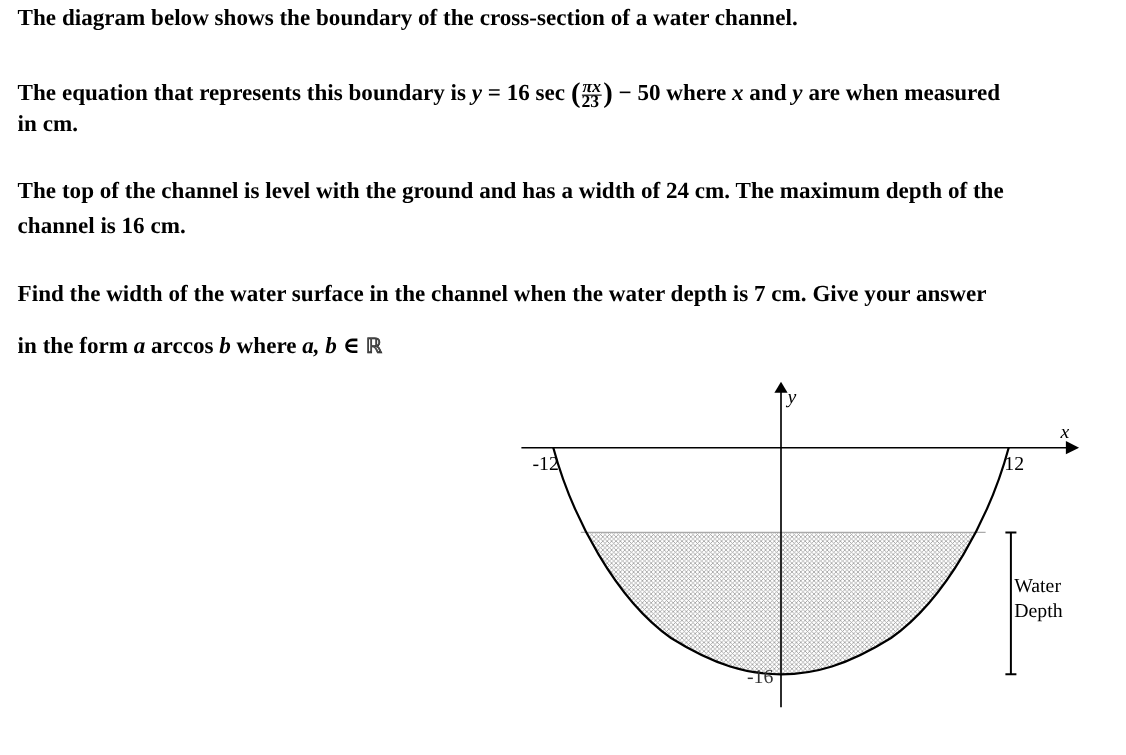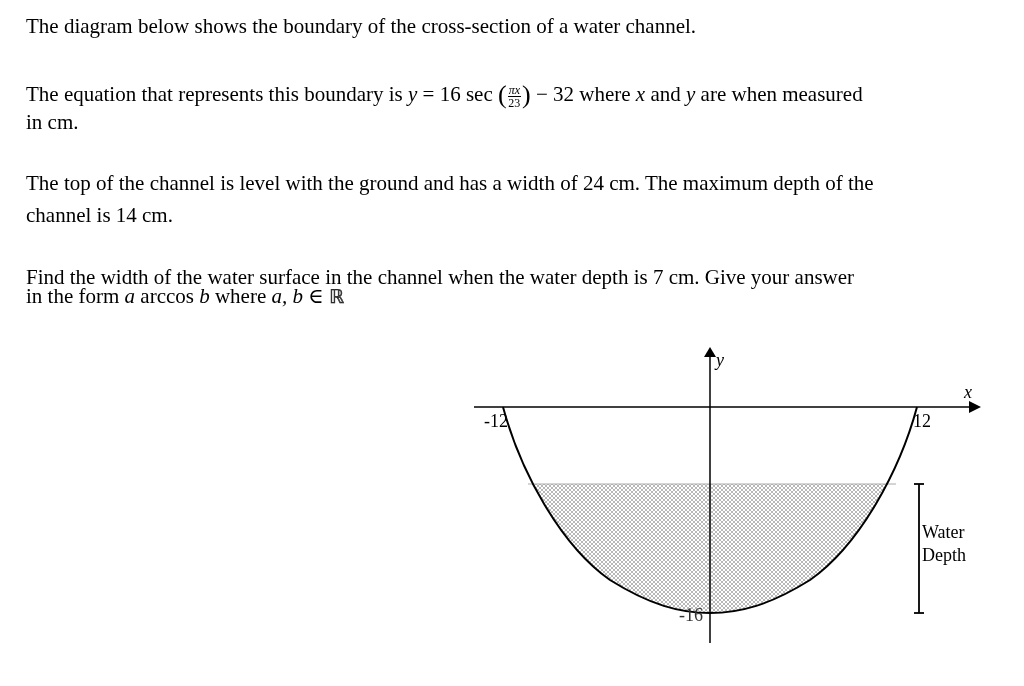--- a/index.html
+++ b/index.html
@@ -1,42 +1,42 @@
 <!DOCTYPE html>
 <html><head>
 <meta charset="utf-8">
 <style>
   html, body { margin:0; padding:0; background:#ffffff; }
   body { width:1024px; height:686px; position:relative; overflow:hidden;
          font-family:"Liberation Serif","DejaVu Serif",serif; color:#000; }
-  .para { position:absolute; left:16px; font-size:21px; line-height:31px; margin:10px; white-space:nowrap; }
+  .para { position:absolute; left:16px; font-size:21px; line-height:31px; margin:0; white-space:nowrap;font-weight:bold; }
   .it { font-style:italic; }
-  .frac { display:inline-block; vertical-align:middle; text-align:center; font-size:12px; line-height:12px; margin:0 1px; }
+  .frac { display:inline-block; vertical-align:middle; font-size:16px; line-height:12px; margin:0 1px; }
   .frac .num { display:block; border-bottom:1px solid #000; padding:0 1px; font-style:italic; }
   .frac .den { display:block; }
   .paren { font-size:26px; vertical-align:-2px; }
   .dbl { font-family:"DejaVu Sans",sans-serif; font-size:19px; color:#555; -webkit-text-stroke:0.4px #000; }
   #diagram { position:absolute; left:0; top:0; }
   .lbl { font-family:"Liberation Serif",serif; font-size:18px; }
 </style>
 </head>
 <body>
 
 <p class="para" style="top:1px;">The diagram below shows the boundary of the cross-section of a water channel.</p>
 
 <p class="para" style="top:69px;">
-  <span>The equation that represents this boundary is </span><span class="it">y</span><span> = 16 sec </span><span class="paren">(</span><span class="frac"><span class="num">πx</span><span class="den">23</span></span><span class="paren">)</span><span> − 32 </span><span>where </span><span class="it">x</span><span> and </span><span class="it">y</span><span> are when measured</span>
+  <span>The equation that represents this boundary is </span><span class="it">y</span><span> = 16 sec </span><span class="paren">(</span><span class="frac"><span class="num">πx</span><span class="den">23</span></span><span class="paren">)</span><span> − 50 </span><span>where </span><span class="it">x</span><span> and </span><span class="it">y</span><span> are when measured</span>
 </p>
 <p class="para" style="top:97px;">in cm.</p>
 
 <p class="para" style="top:158px;text-align:right;">The top of the channel is level with the ground and has a width of 24 cm. The maximum depth of the</p>
-<p class="para" style="top:190px;">channel is 14 cm.</p>
+<p class="para" style="top:190px;">channel is 16 cm.</p>
 
 <p class="para" style="top:252px;">Find the width of the water surface in the channel when the water depth is 7 cm.  Give your answer</p>
-<p class="para" style="top:271px;">
+<p class="para" style="top:299px;">
   <span>in the form </span><span class="it">a</span><span> arccos </span><span class="it">b</span><span> where </span><span class="it">a, b</span><span> ∈ </span><span class="dbl">ℝ</span>
 </p>
 
 <svg id="diagram" width="1024" height="686">
   <defs>
     <pattern id="hatch" width="4" height="4" patternUnits="userSpaceOnUse">
       <rect width="4" height="4" fill="#ffffff"></rect>
       <path d="M0,0 L4,4 M4,0 L0,4" stroke="#9a9a9a" stroke-width="0.7"></path>
     </pattern>
     <clipPath id="waterclip">

